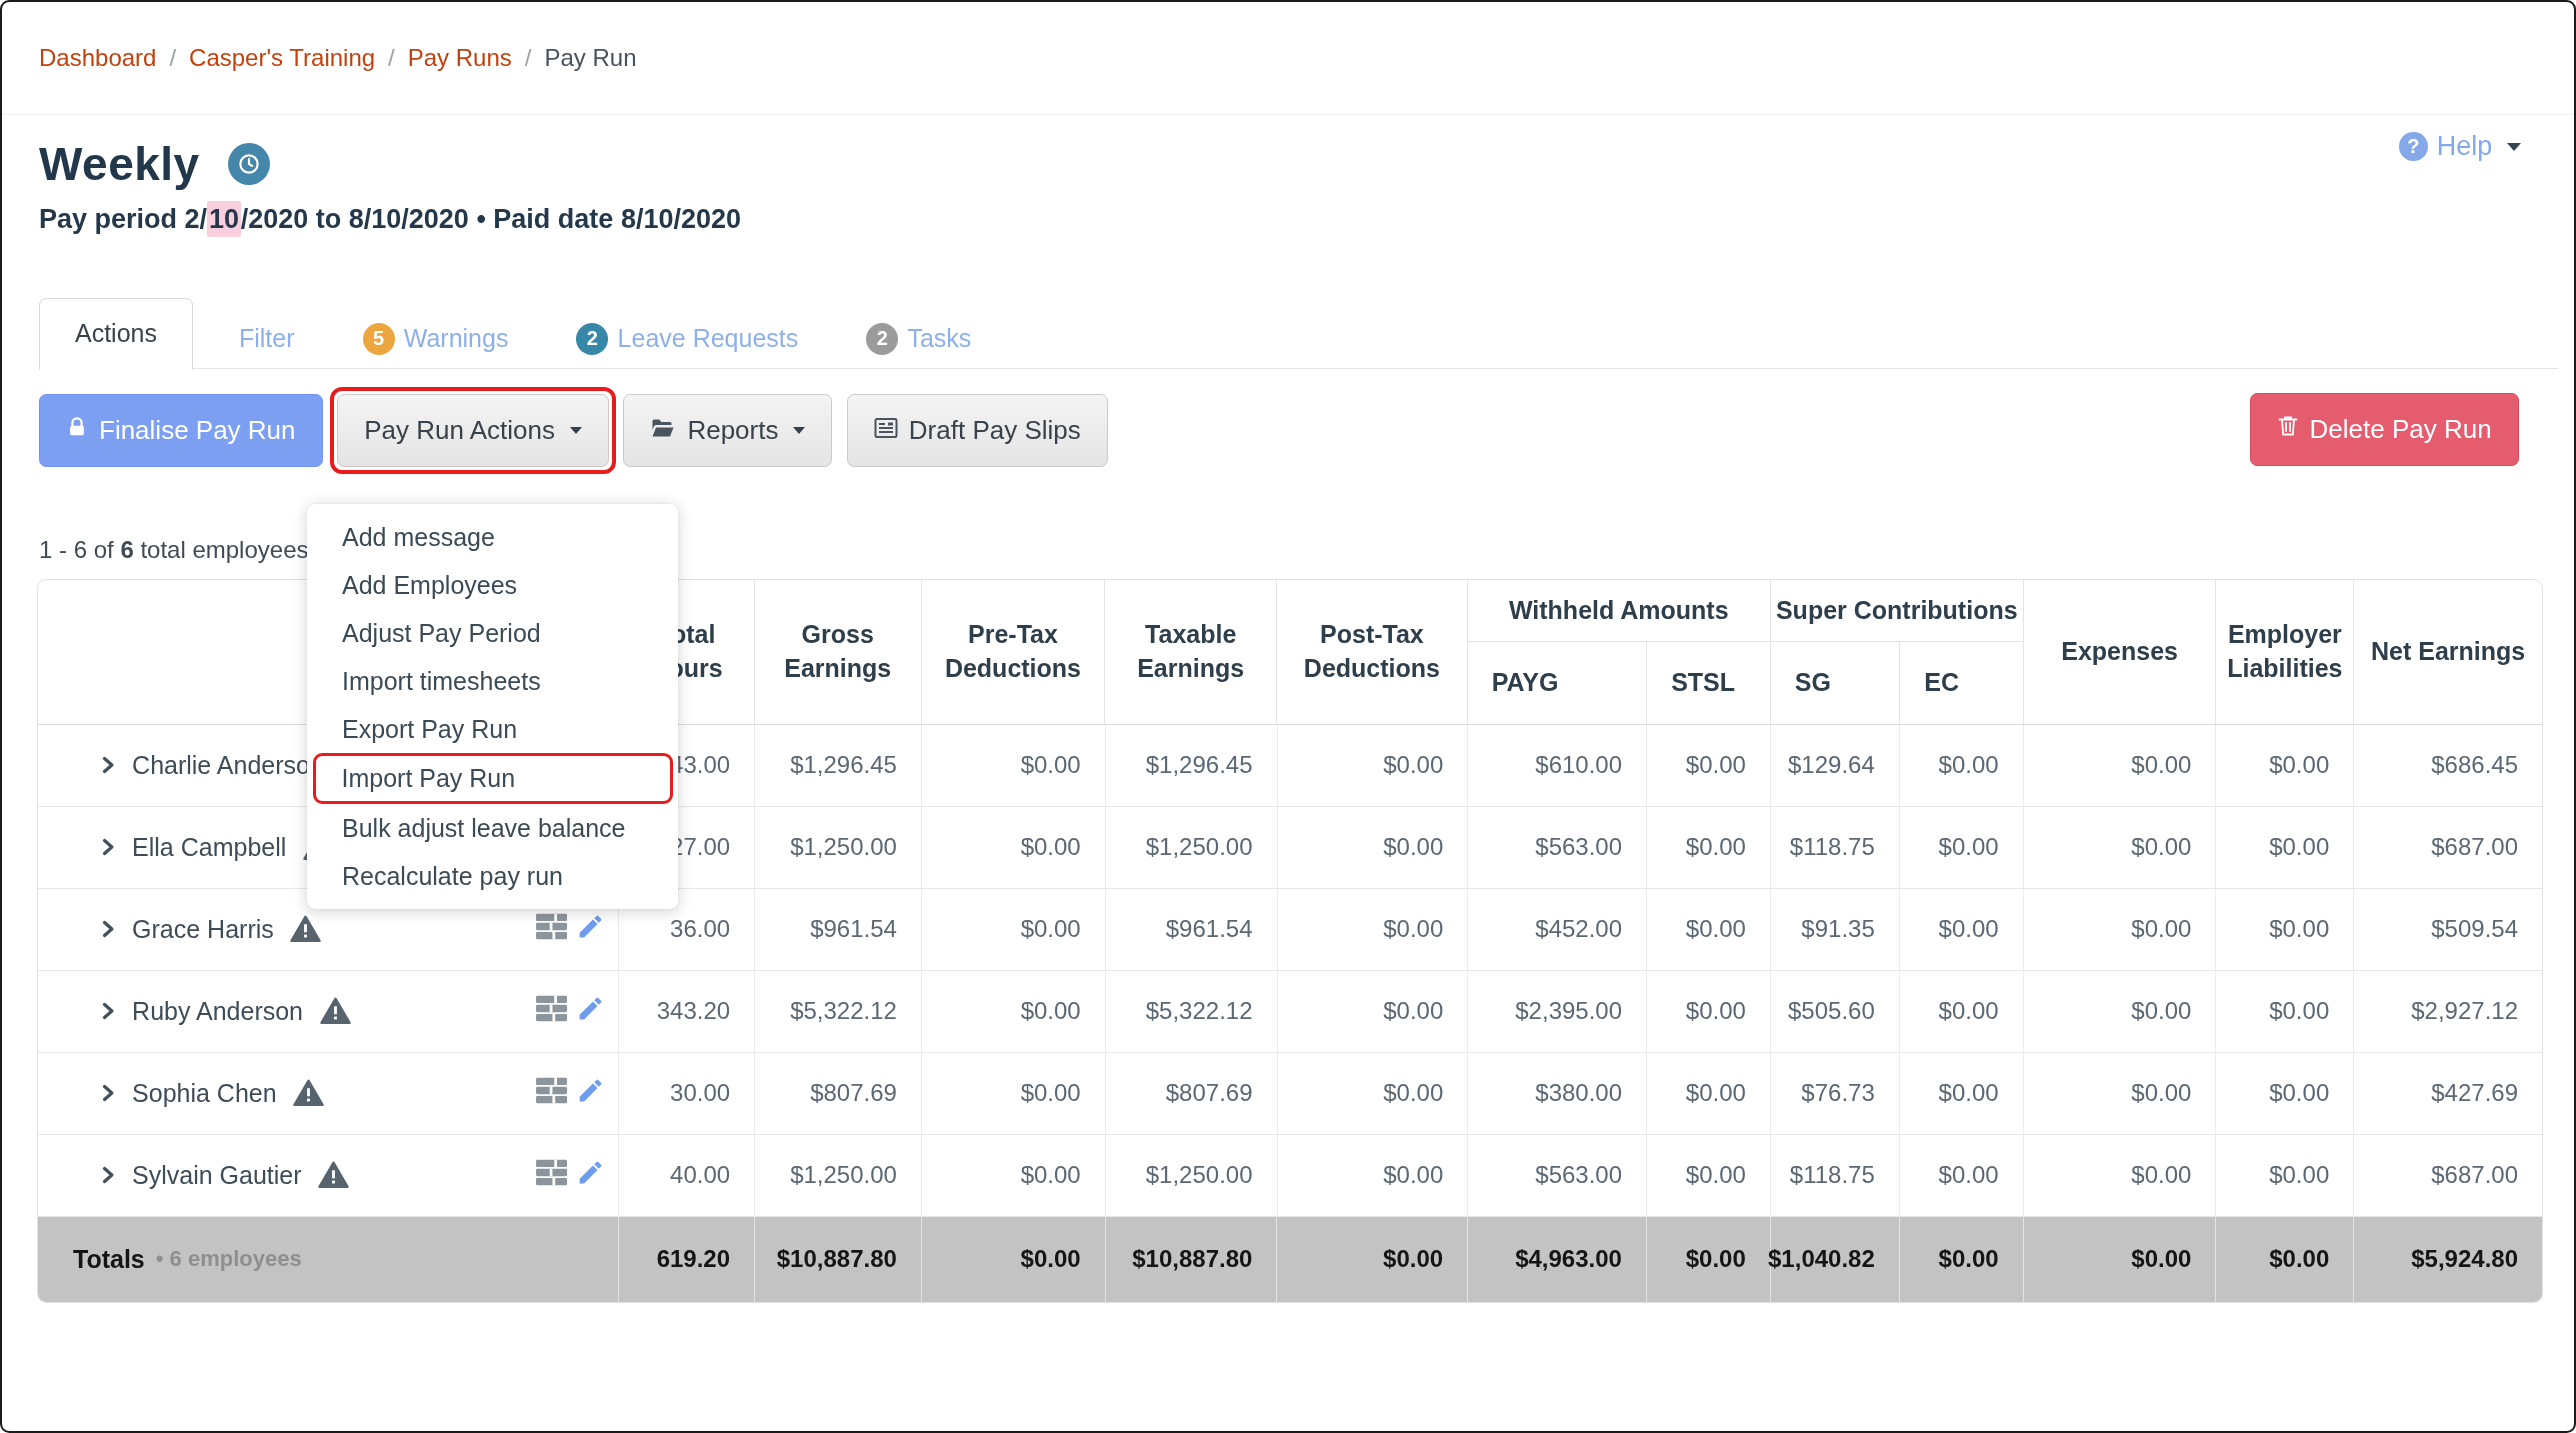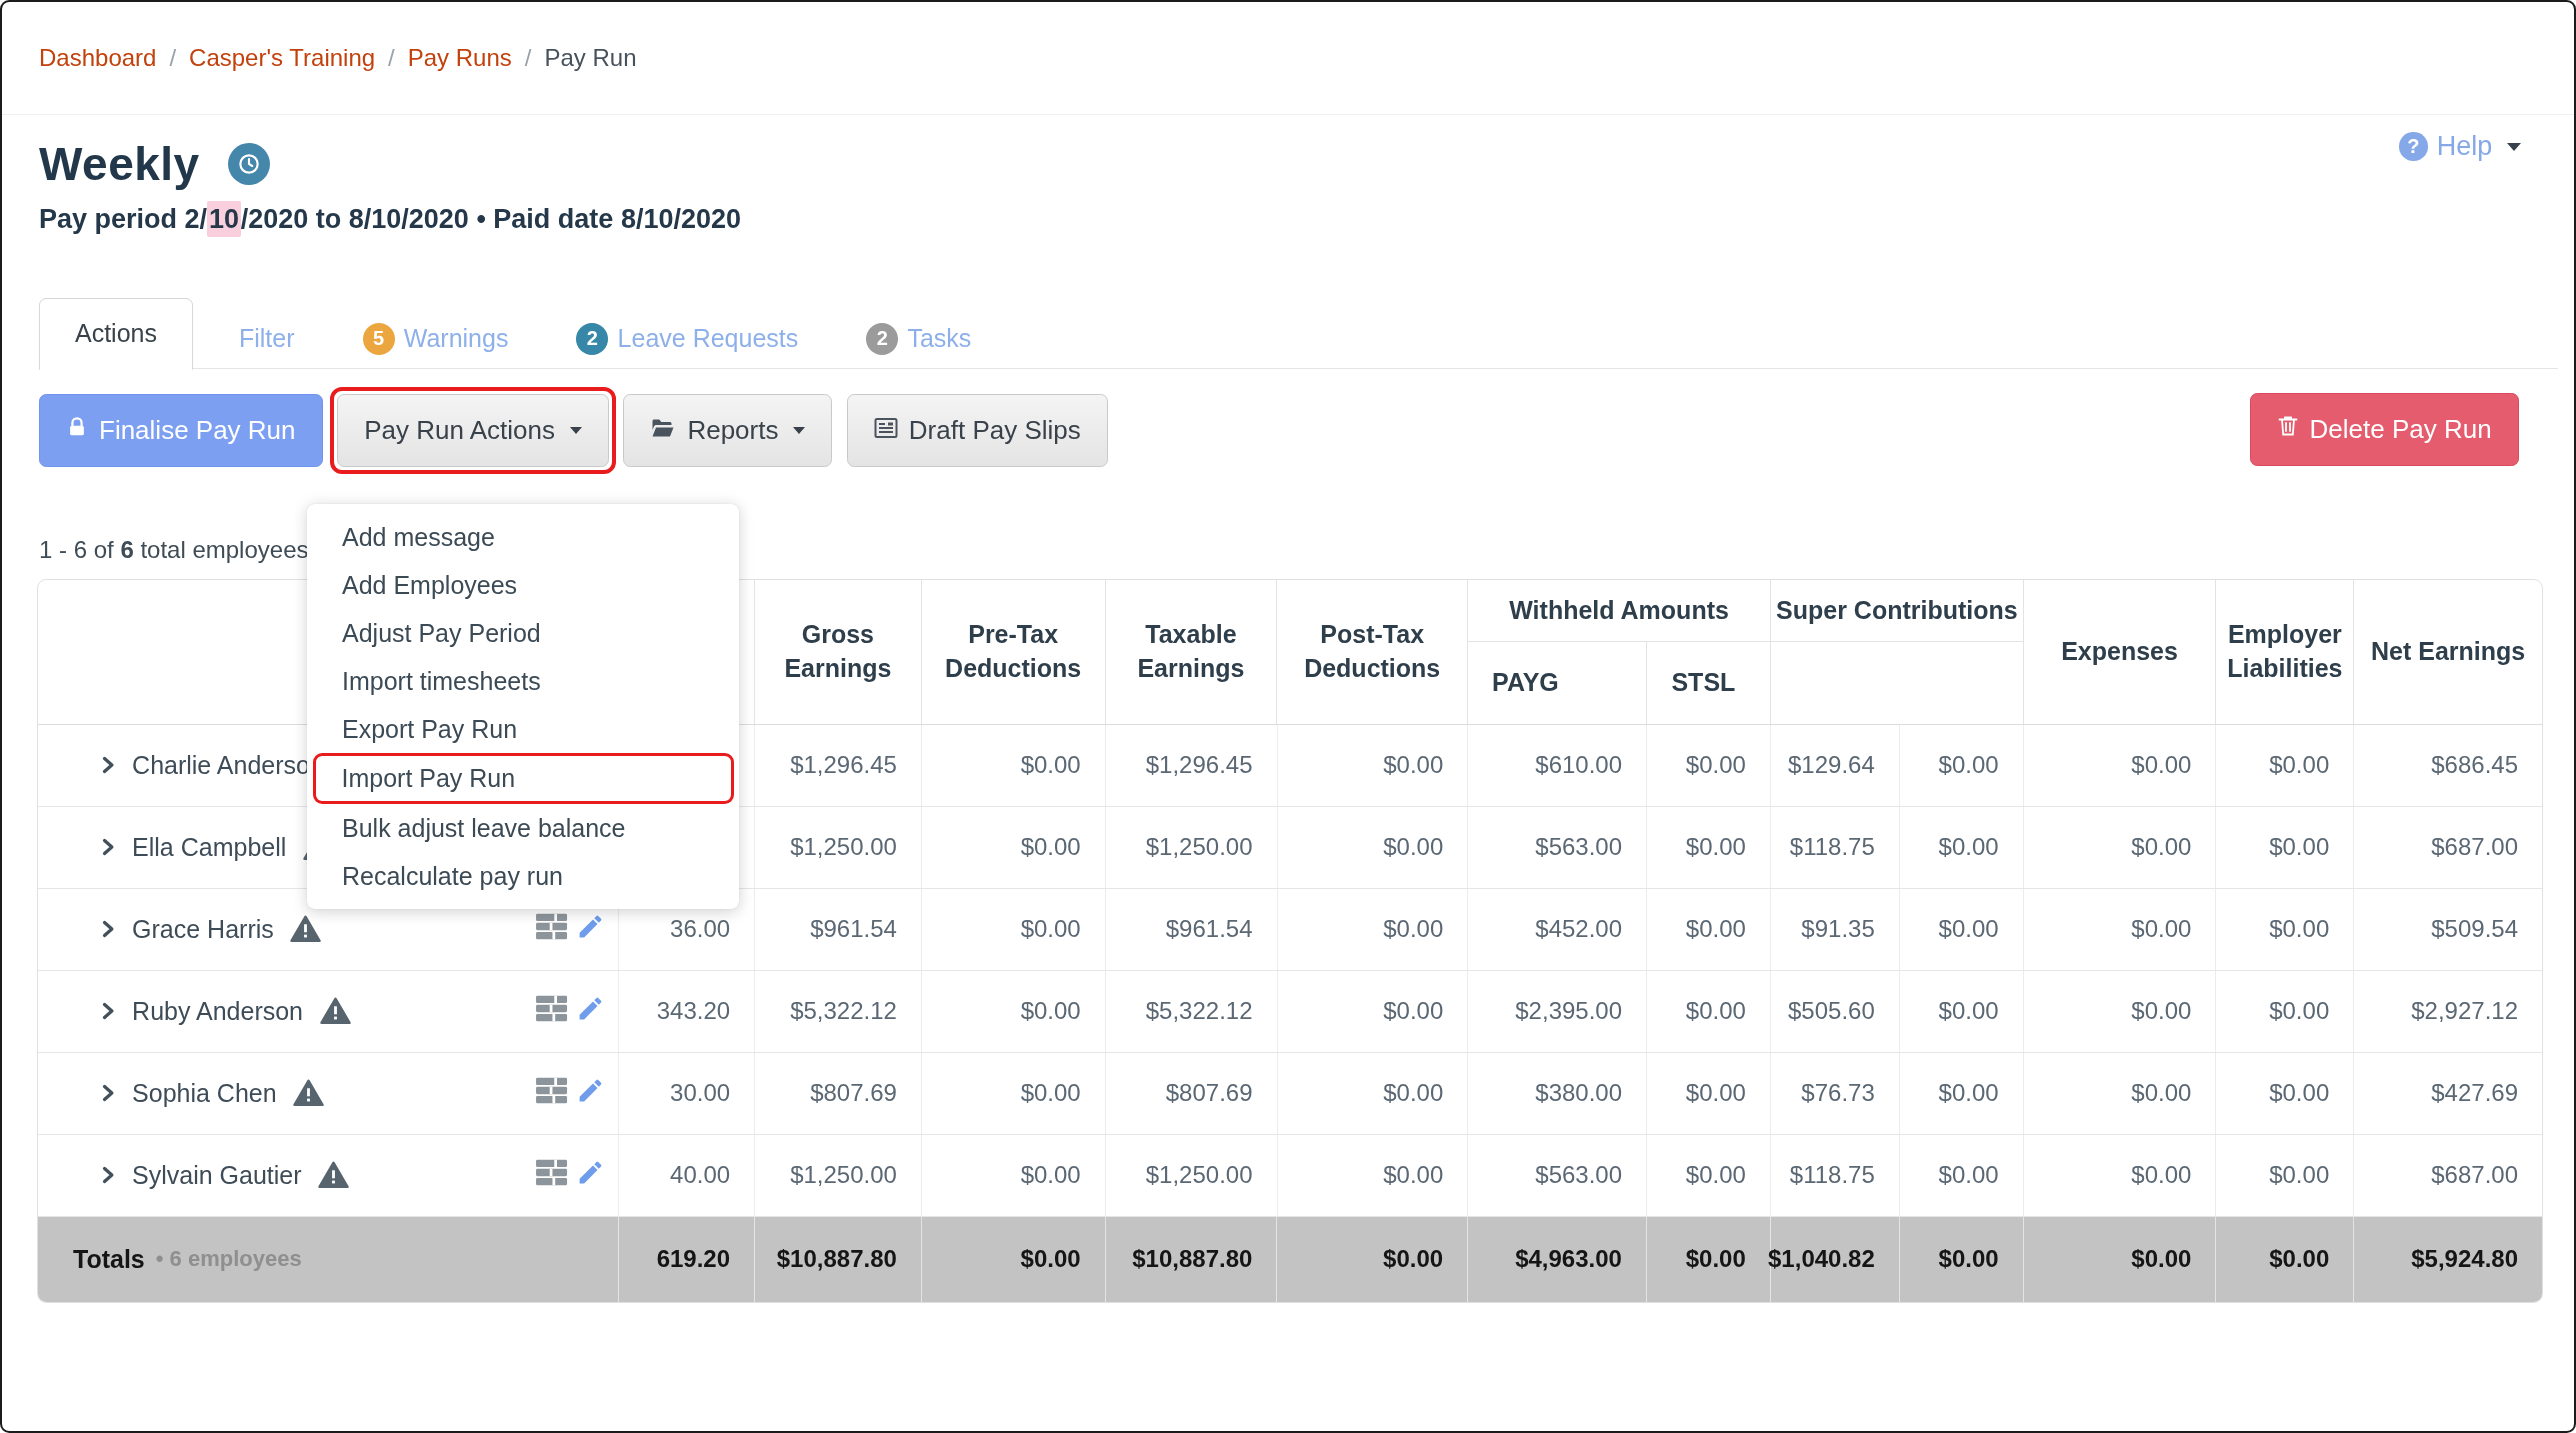--- a/index.html
+++ b/index.html
@@ -74,21 +74,21 @@
   .rowicons{margin-left:auto;display:inline-flex;align-items:center;gap:7.3px}
 
   .totals{display:flex;height:85px;background:#c3c3c3;color:#151515;font-weight:bold}
   .totals > div + div{border-left:0.9px solid rgba(255,255,255,.55)}
   .totals .cell{color:#151515;font-weight:bold}
   .totals-label{padding-left:35px;font-size:25px}
   .totals-sub{font-weight:bold;color:#8f8f8f;font-size:22px;margin-left:11px}
   .totals-sub::before{content:"• ";}
 
   
-  .menu{position:absolute;left:305px;top:502px;width:432px;background:#fff;border-radius:7.3px;box-shadow:0 2.8px 14.7px rgba(0,0,0,.18),0 0 0.9px rgba(0,0,0,.2);padding:9.2px 0;z-index:20}
+  .menu{position:absolute;left:305px;top:502px;width:371px;background:#fff;border-radius:7.3px;box-shadow:0 2.8px 14.7px rgba(0,0,0,.18),0 0 0.9px rgba(0,0,0,.2);padding:9.2px 0;z-index:20}
   .menu-item{height:48px;line-height:48px;padding-left:35px;font-size:25px;color:#3b4a55;cursor:pointer;white-space:nowrap}
   .menu-item.hl{border:3.7px solid #e81c1c;border-radius:9.2px;margin:0 5.5px;padding-left:26px;height:51px;line-height:44px}
 </style>
 </head>
 <body>
 
 <div class="page">
 
   <div class="crumbstrip">
     <span class="crumb-link">Dashboard</span>
@@ -192,20 +192,24 @@
       <div class="hcell c-posttax">Post-Tax Deductions</div>
       <div class="group-col c-withheld">
         <div class="group-label">Withheld Amounts</div>
         <div class="group-sub">
           <div class="hcell c-payg">PAYG</div>
           <div class="hcell c-stsl">STSL</div>
         </div>
       </div>
       <div class="group-col c-super">
         <div class="group-label">Super Contributions</div>
+        <div class="group-sub">
+          <div class="hcell c-sg">SG</div>
+          <div class="hcell c-ec">EC</div>
+        </div>
       </div>
       <div class="hcell c-exp">Expenses</div>
       <div class="hcell c-liab">Employer Liabilities</div>
       <div class="hcell c-net">Net Earnings</div>
     </div>
 
     <div id="tbody">
   <div class="trow">
     <div class="cell emp c-emp">
       <span class="chev">

